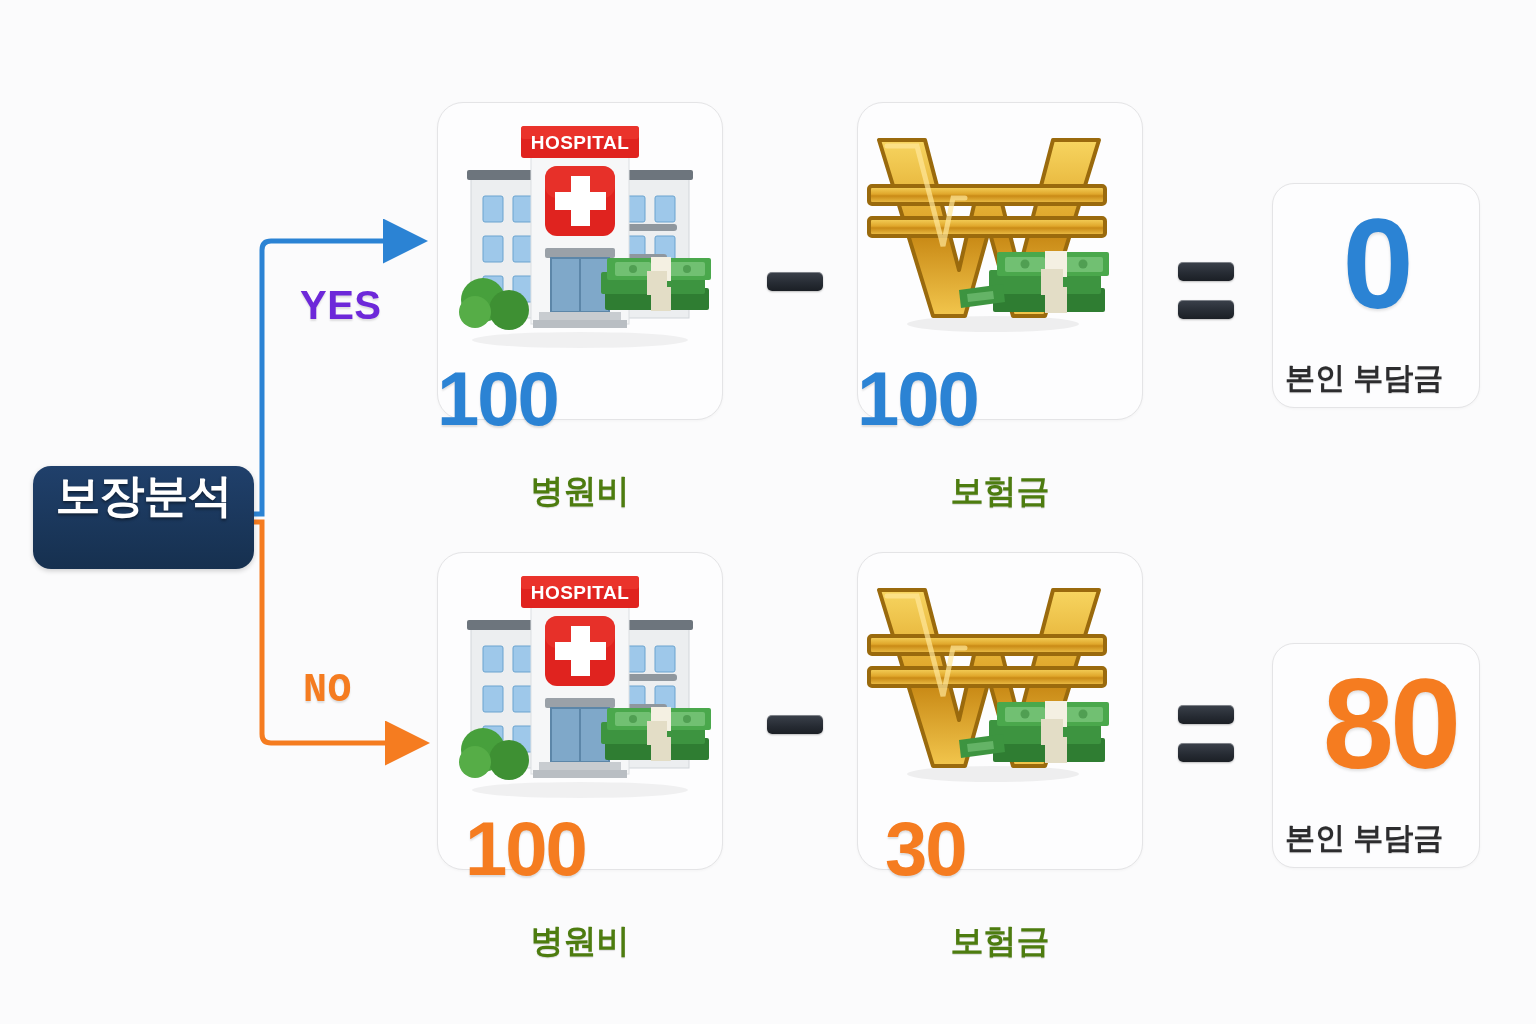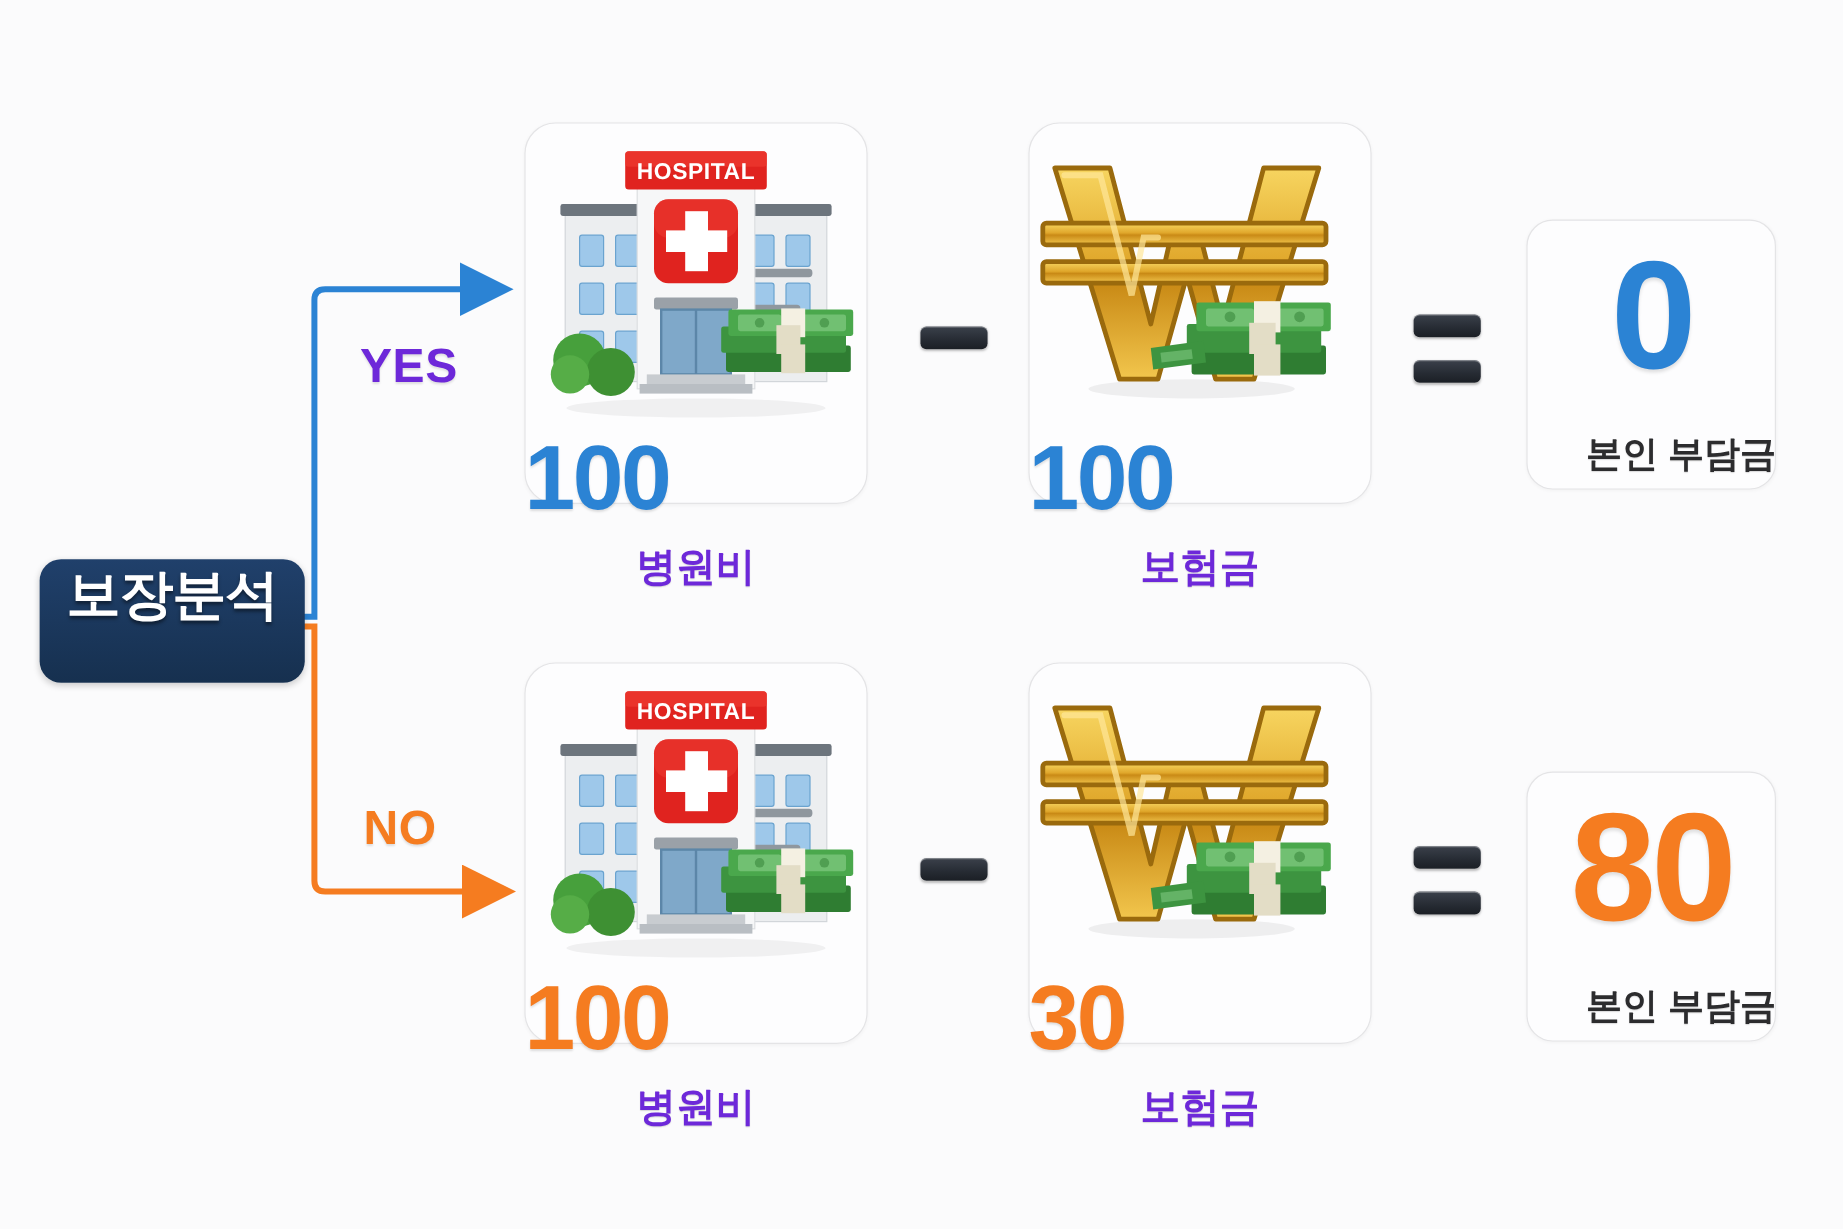--- a/index.html
+++ b/index.html
@@ -30,21 +30,21 @@
   .conn { position: absolute; left: 0; top: 0; width: 1536px; height: 1024px;
           pointer-events: none; }
 
   .branch-label {
     position: absolute; font-size: 40px; font-weight: 700;
     letter-spacing: 0.5px;
   }
   .branch-label.yes { left: 300px; top: 283px; color: #6d28d9;
     text-shadow: 0 2px 2px rgba(0,0,0,.12); }
   .branch-label.no  { left: 303px; top: 668px; color: #f57c20;
-    text-shadow: 0 2px 2px rgba(0,0,0,.12); }
+    text-shadow: 0 2px 2px rgba(0,0,0,.12); font-family: Liberation Mono, monospace; }
 
   
   .card {
     position: absolute;
     background: #fdfdfe;
     border: 1px solid #e4e4e6;
     border-radius: 26px;
     box-shadow: 0 1px 3px rgba(0,0,0,.035);
   }
   .card-hospital { width: 286px; height: 318px; }
@@ -59,31 +59,32 @@
   .r2 .card-result   { left: 1272px; top: 643px; }
 
   
   .value {
     position: absolute; width: 286px; text-align: left;
     font-size: 76px; font-weight: 700; letter-spacing: -2px;
     text-shadow: 0 2px 2px rgba(0,0,0,.13);
   }
   .caption {
     position: absolute; width: 286px; text-align: center;
-    font-size: 33px; font-weight: 700; color: #6d28d9;
+    font-size: 33px; font-weight: 700; color: #4d7c0f;
     text-shadow: 0 1px 1px rgba(0,0,0,.15);
+    margin-top: 19px;
   }
   .r1 .value   { top: 355px; }
   .r1 .caption { top: 450px; }
   .r2 .value   { top: 805px; }
   .r2 .caption { top: 900px; }
   .v-hosp { left: 437px; }
   .v-won  { left: 857px; }
   .blue   { color: #2b83d4; }
-  .orange { color: #f57c20; }
+  .orange { color: #f57c20; padding-left: 28px; }
 
   
   .op { position: absolute; }
   .op .bar {
     width: 56px; height: 19px; border-radius: 5px;
     background: linear-gradient(180deg,#3b414b 0%,#262b33 60%,#1b1f25 100%);
     box-shadow: inset 0 1px 0 rgba(255,255,255,.35), 0 1px 2px rgba(0,0,0,.25);
   }
   .op.minus { }
   .op.equals .bar + .bar { margin-top: 19px; }
@@ -92,23 +93,24 @@
   .r2 .op.minus  { left: 767px; top: 715px; }
   .r2 .op.equals { left: 1178px; top: 705px; }
 
   
   .result-num {
     position: absolute; width: 208px; text-align: center;
     font-size: 128px; font-weight: 700; line-height: 1; letter-spacing: -4px;
     text-shadow: 0 2px 3px rgba(0,0,0,.12);
   }
   .result-cap {
-    position: absolute; width: 208px; text-align: right;
+    position: absolute; width: 208px; text-align: left;
     font-size: 30px; font-weight: 700; color: #2c2c2e;
     text-shadow: 0 1px 1px rgba(0,0,0,.15);
+    padding-left: 13px;
   }
   .r1 .result-num { left: 1272px; top: 200px; }
   .r1 .result-cap { left: 1272px; top: 358px; }
   .r2 .result-num { left: 1272px; top: 660px; }
   .r2 .result-cap { left: 1272px; top: 818px; }
 
   .icon-wrap { position: absolute; }
   .r1 .icon-hosp { left: 447px; top: 112px; }
   .r2 .icon-hosp { left: 447px; top: 562px; }
   .r1 .icon-won  { left: 865px; top: 112px; }

